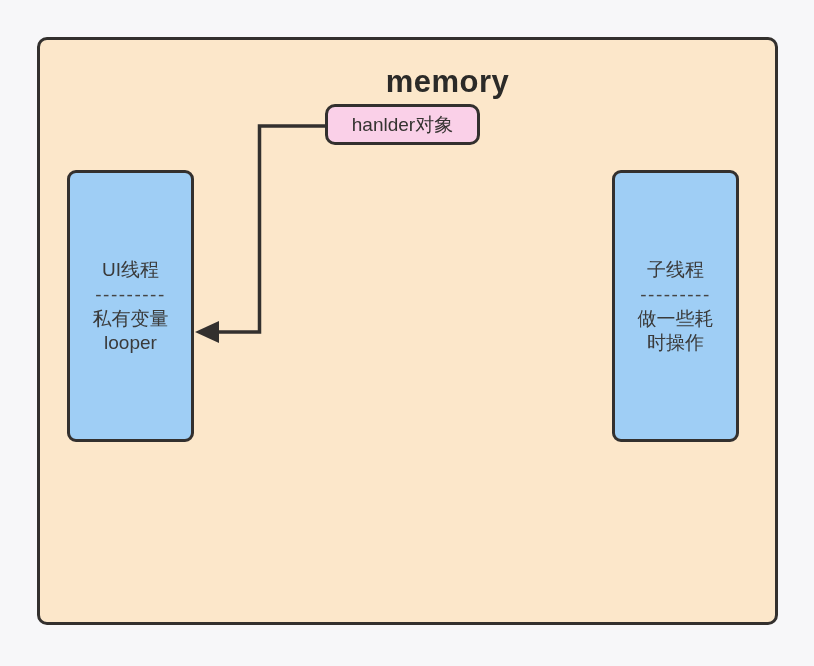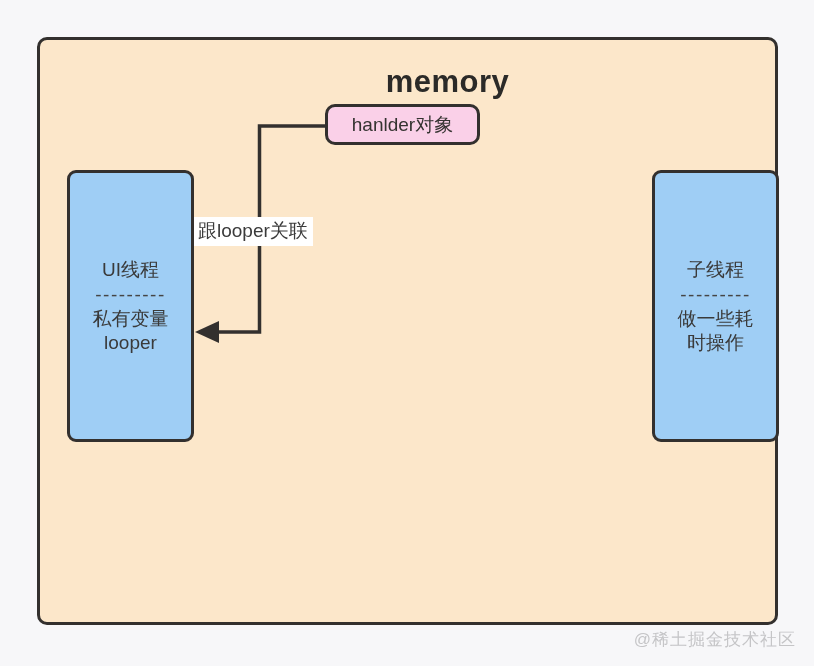--- a/index.html
+++ b/index.html
@@ -71,21 +71,21 @@
     display:flex;
     flex-direction:column;
     align-items:center;
     justify-content:center;
     font-size:19px;
     line-height:24px;
     text-align:center;
     color:#3a3a3a;
   }
   .thread-node.left{ left:67px; }
-  .thread-node.right{ left:652px; }
+  .thread-node.right{ left:612px; }
   .thread-node .divider{
     letter-spacing:1.5px;
     line-height:25px;
     color:#454545;
   }
   .connector-svg{
     position:absolute;
     left:0; top:0;
     width:814px; height:666px;
     pointer-events:none;
@@ -133,17 +133,15 @@
     <div>looper</div>
   </div>
 
   <div class="thread-node right">
     <div>子线程</div>
     <div class="divider">---------</div>
     <div>做一些耗</div>
     <div>时操作</div>
   </div>
 
-  <div class="arrow-label">跟looper关联</div>
 
-  <div class="watermark">@稀土掘金技术社区</div>
 
 </div>
 
 </body></html>

